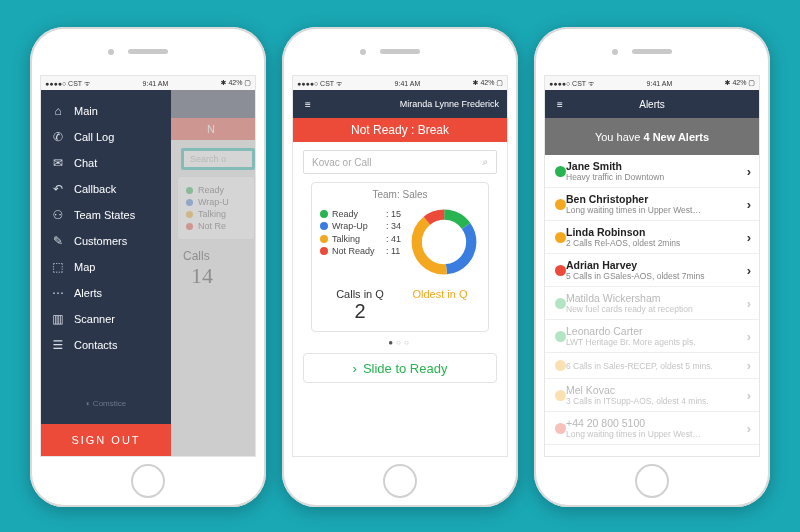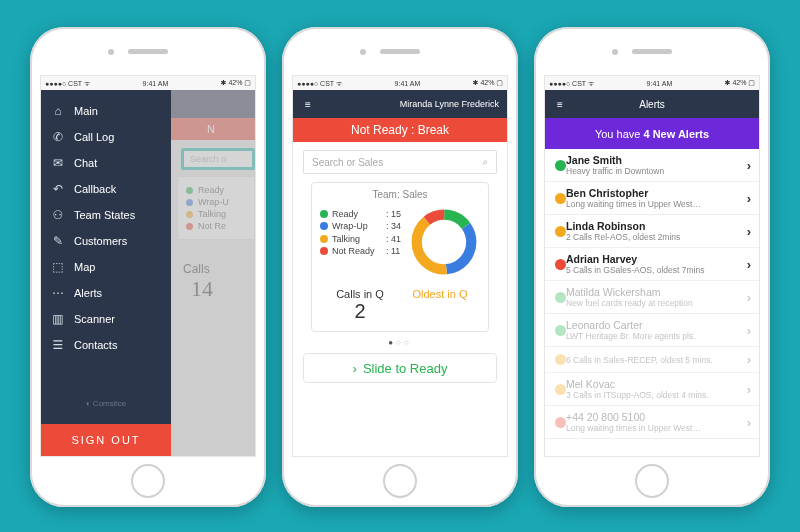--- a/index.html
+++ b/index.html
@@ -21,21 +21,21 @@
   .p1 .screen { background: #e9e9e9; }
   .p1 .app { position: relative; height: calc(100% - 14px); }
   .p1 .dim { position: absolute; left: 130px; top: 0; right: 0; bottom: 0; background: rgba(190,190,190,.65); pointer-events: none; }
   .p1 .bg { position: absolute; left: 0; top: 0; right: 0; bottom: 0; }
   .p1 .bg .navhdr { justify-content: flex-start; }
   .p1 .bg .redbar { height: 22px; background: #ec4b3a; color: #fff; font-size: 11px; display: flex; align-items: center; padding-left: 166px; }
   .p1 .bg .search { margin: 8px 0 6px 140px; height: 22px; background: #fff; border: 3px solid #14b8a6; border-radius: 2px; font-size: 9px; color: #aaa; display: flex; align-items: center; padding: 0 6px; }
   .p1 .bg .card { margin-left: 136px; background: #fff; border: 1px solid #e3e3e3; border-radius: 3px; padding: 6px 8px; }
   .p1 .bg .legend-row { font-size: 9px; color: #555; display: flex; align-items: center; gap: 5px; margin: 2px 0; }
   .p1 .bg .dot { width: 7px; height: 7px; border-radius: 50%; display: inline-block; }
-  .p1 .bg .calls { font-size: 12px; color: #333; margin-top: 22px; margin-left: 142px; }
+  .p1 .bg .calls { font-size: 12px; color: #333; margin-top: 9px; margin-left: 142px; }
   .p1 .bg .callsnum { font-size: 22px; color: #333; margin-left: 150px; font-family: Liberation Serif, serif; }
   .p1 .sidebar { position: absolute; left: 0; top: 0; bottom: 0; width: 130px; background: #2b364a; color: #fff; display: flex; flex-direction: column; }
   .p1 .sidebar .gap { height: 8px; }
   .p1 .menuitem { display: flex; align-items: center; gap: 9px; padding: 6px 10px; font-size: 11px; cursor: pointer; }
   .p1 .menuitem .ic { width: 14px; height: 14px; display: inline-flex; align-items: center; justify-content: center; font-size: 12px; color: #d6dbe4; }
   .p1 .brand { text-align: center; font-size: 8px; color: #6b778c; margin-top: auto; padding: 6px 0 16px; }
   .p1 .signout { background: #ec4b3a; color: #fff; text-align: center; letter-spacing: 2px; font-size: 11px; padding: 10px 0; cursor: pointer; }
   
   .p2 .redbar { height: 24px; background: #ec4b3a; color: #fff; font-size: 12px; display: flex; align-items: center; justify-content: center; }
   .p2 .search { margin: 8px 10px; height: 24px; border: 1px solid #ddd; border-radius: 2px; font-size: 10px; color: #aaa; display: flex; align-items: center; justify-content: space-between; padding: 0 8px; }
@@ -51,21 +51,21 @@
   .p2 .stats { display: flex; margin-top: 10px; }
   .p2 .stats .col { flex: 1; text-align: center; }
   .p2 .stats .lab { font-size: 11px; }
   .p2 .stats .val { font-size: 20px; }
   .p2 .stats .dark { color: #333; }
   .p2 .stats .orange { color: #f4a820; }
   .p2 .dots { text-align: center; margin: 6px 0 4px; font-size: 8px; color: #bbb; letter-spacing: 3px; }
   .p2 .dots .act { color: #555; }
   .p2 .slide { border: 1px solid #e3e3e3; border-radius: 4px; margin: 6px 10px 0; height: 30px; display: flex; align-items: center; justify-content: center; color: #28b450; font-size: 13px; gap: 6px; cursor: pointer; }
   
-  .p3 .yellow { height: 31px; background: #6d28d9; color: #fff; font-size: 11px; display: flex; align-items: center; justify-content: center; }
+  .p3 .yellow { height: 37px; background: #737373; color: #fff; font-size: 11px; display: flex; align-items: center; justify-content: center; }
   .p3 .list { height: calc(100% - 14px - 28px - 22px); overflow: hidden; }
   .p3 .item { display: flex; align-items: center; gap: 0; padding: 5px 8px 5px 10px; border-bottom: 1px solid #eee; cursor: pointer; }
   .p3 .item .bdot { width: 11px; height: 11px; border-radius: 50%; flex: 0 0 11px; }
   .p3 .item .txt { flex: 1; min-width: 0; }
   .p3 .item .nm { font-size: 10.5px; font-weight: 600; color: #222; white-space: nowrap; overflow: hidden; text-overflow: ellipsis; }
   .p3 .item .sub { font-size: 8.5px; color: #888; white-space: nowrap; overflow: hidden; text-overflow: ellipsis; }
   .p3 .item.read .nm { color: #b8b8b8; font-weight: 400; }
   .p3 .item.read .sub { color: #c5c5c5; }
   .p3 .item .chev { color: #333; font-size: 13px; font-weight: 600; }
   .p3 .item.read .chev { color: #ccc; }
@@ -188,21 +188,21 @@
         <span>●●●●○ CST ᯤ</span>
           <span>9:41 AM</span>
           <span>✱ 42% ▢</span>
       </div>
       <div class="navhdr">
         <span class="ham">≡</span>
         <span class="right">Miranda Lynne Frederick</span>
       </div>
       <div class="redbar">Not Ready : Break</div>
       <div class="search">
-        <span>Search or Sales</span>
+        <span>Kovac or Call</span>
         <span>⌕</span>
       </div>
       <div class="card">
         <div class="teamname">Team: Sales</div>
         <div class="row">
           <div class="legend" id="p2-legend">
               <div class="legend-row">
                 <span class="dot c-green"></span>
                 <span class="lab">Ready</span>
                 <span>: 15</span>

